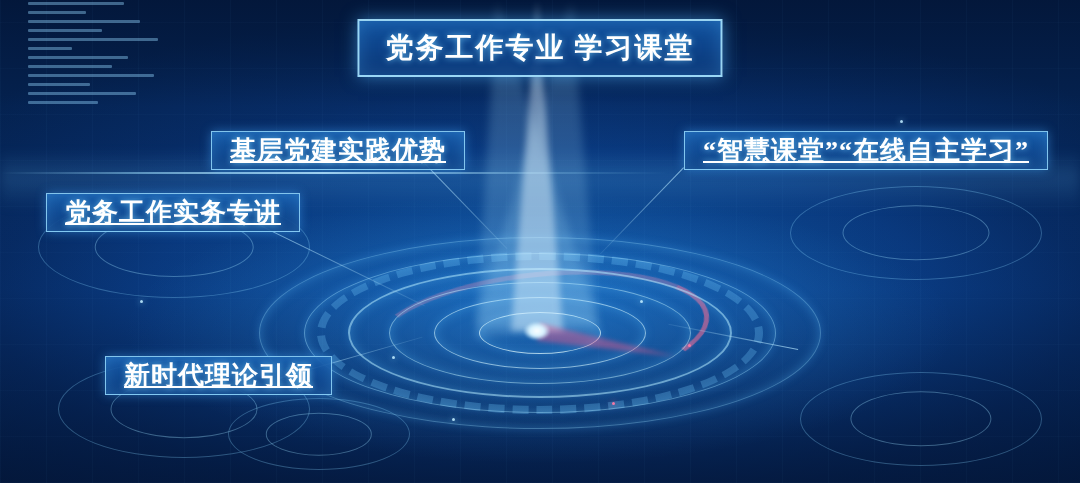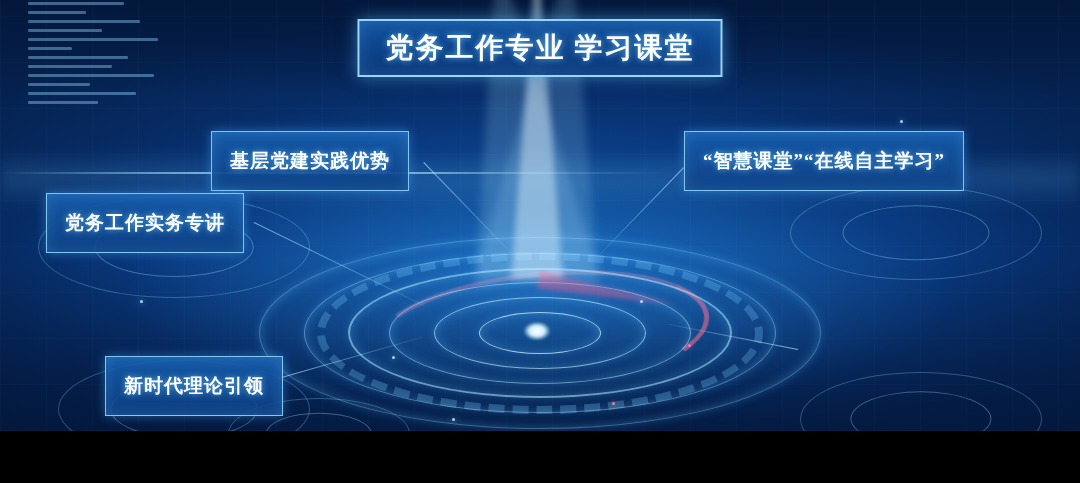--- a/index.html
+++ b/index.html
@@ -3,21 +3,21 @@
 <meta charset="utf-8">
 <style>
   html, body {
     margin: 0;
     padding: 0;
     background: #000;
   }
   #stage {
     position: relative;
     width: 1080px;
-    height: 431px;
+    height: 483px;
     overflow: hidden;
     font-family: "Liberation Serif", serif;
     background: radial-gradient(ellipse 70% 60% at 50% 62%, #1466b8 0%, #0e4f9c 28%, #0a3c84 52%, #072c66 72%, #04204c 100%);
   }
   
   .bg-vignette {
     position: absolute; inset: 0;
     background:
       radial-gradient(ellipse 55% 40% at 50% 68%, rgba(60,160,255,0.30) 0%, rgba(10,60,130,0) 70%),
       linear-gradient(180deg, rgba(3,22,56,0.85) 0%, rgba(6,40,92,0.15) 22%, rgba(4,28,70,0.10) 60%, rgba(3,20,52,0.75) 100%);
@@ -186,21 +186,21 @@
     left: 50%;
     transform: translateX(-50%);
     top: 19px;
     padding: 8px 26px;
     font-size: 28px;
     letter-spacing: 2px;
     border: 2px solid rgba(170,230,255,0.9);
     background: linear-gradient(180deg, rgba(18,86,166,0.92) 0%, rgba(11,56,122,0.92) 100%);
     box-shadow: 0 0 16px rgba(80,180,255,0.55), inset 0 0 18px rgba(90,190,255,0.25);
   }
-  .lbl { font-size: 19px; padding: 16px 18px; }
+  .lbl { font-size: 26px; padding: 1px 18px; text-decoration: underline; }
   .n1 { left: 211px; top: 131px; }
   .n2 { left: 46px;  top: 193px; }
   .n3 { left: 105px; top: 356px; }
   .n4 { left: 684px; top: 131px; }
   .n5 { left: 799px; top: 326px; }
   
   .dot {
     position: absolute;
     width: 3px; height: 3px;
     border-radius: 50%;

